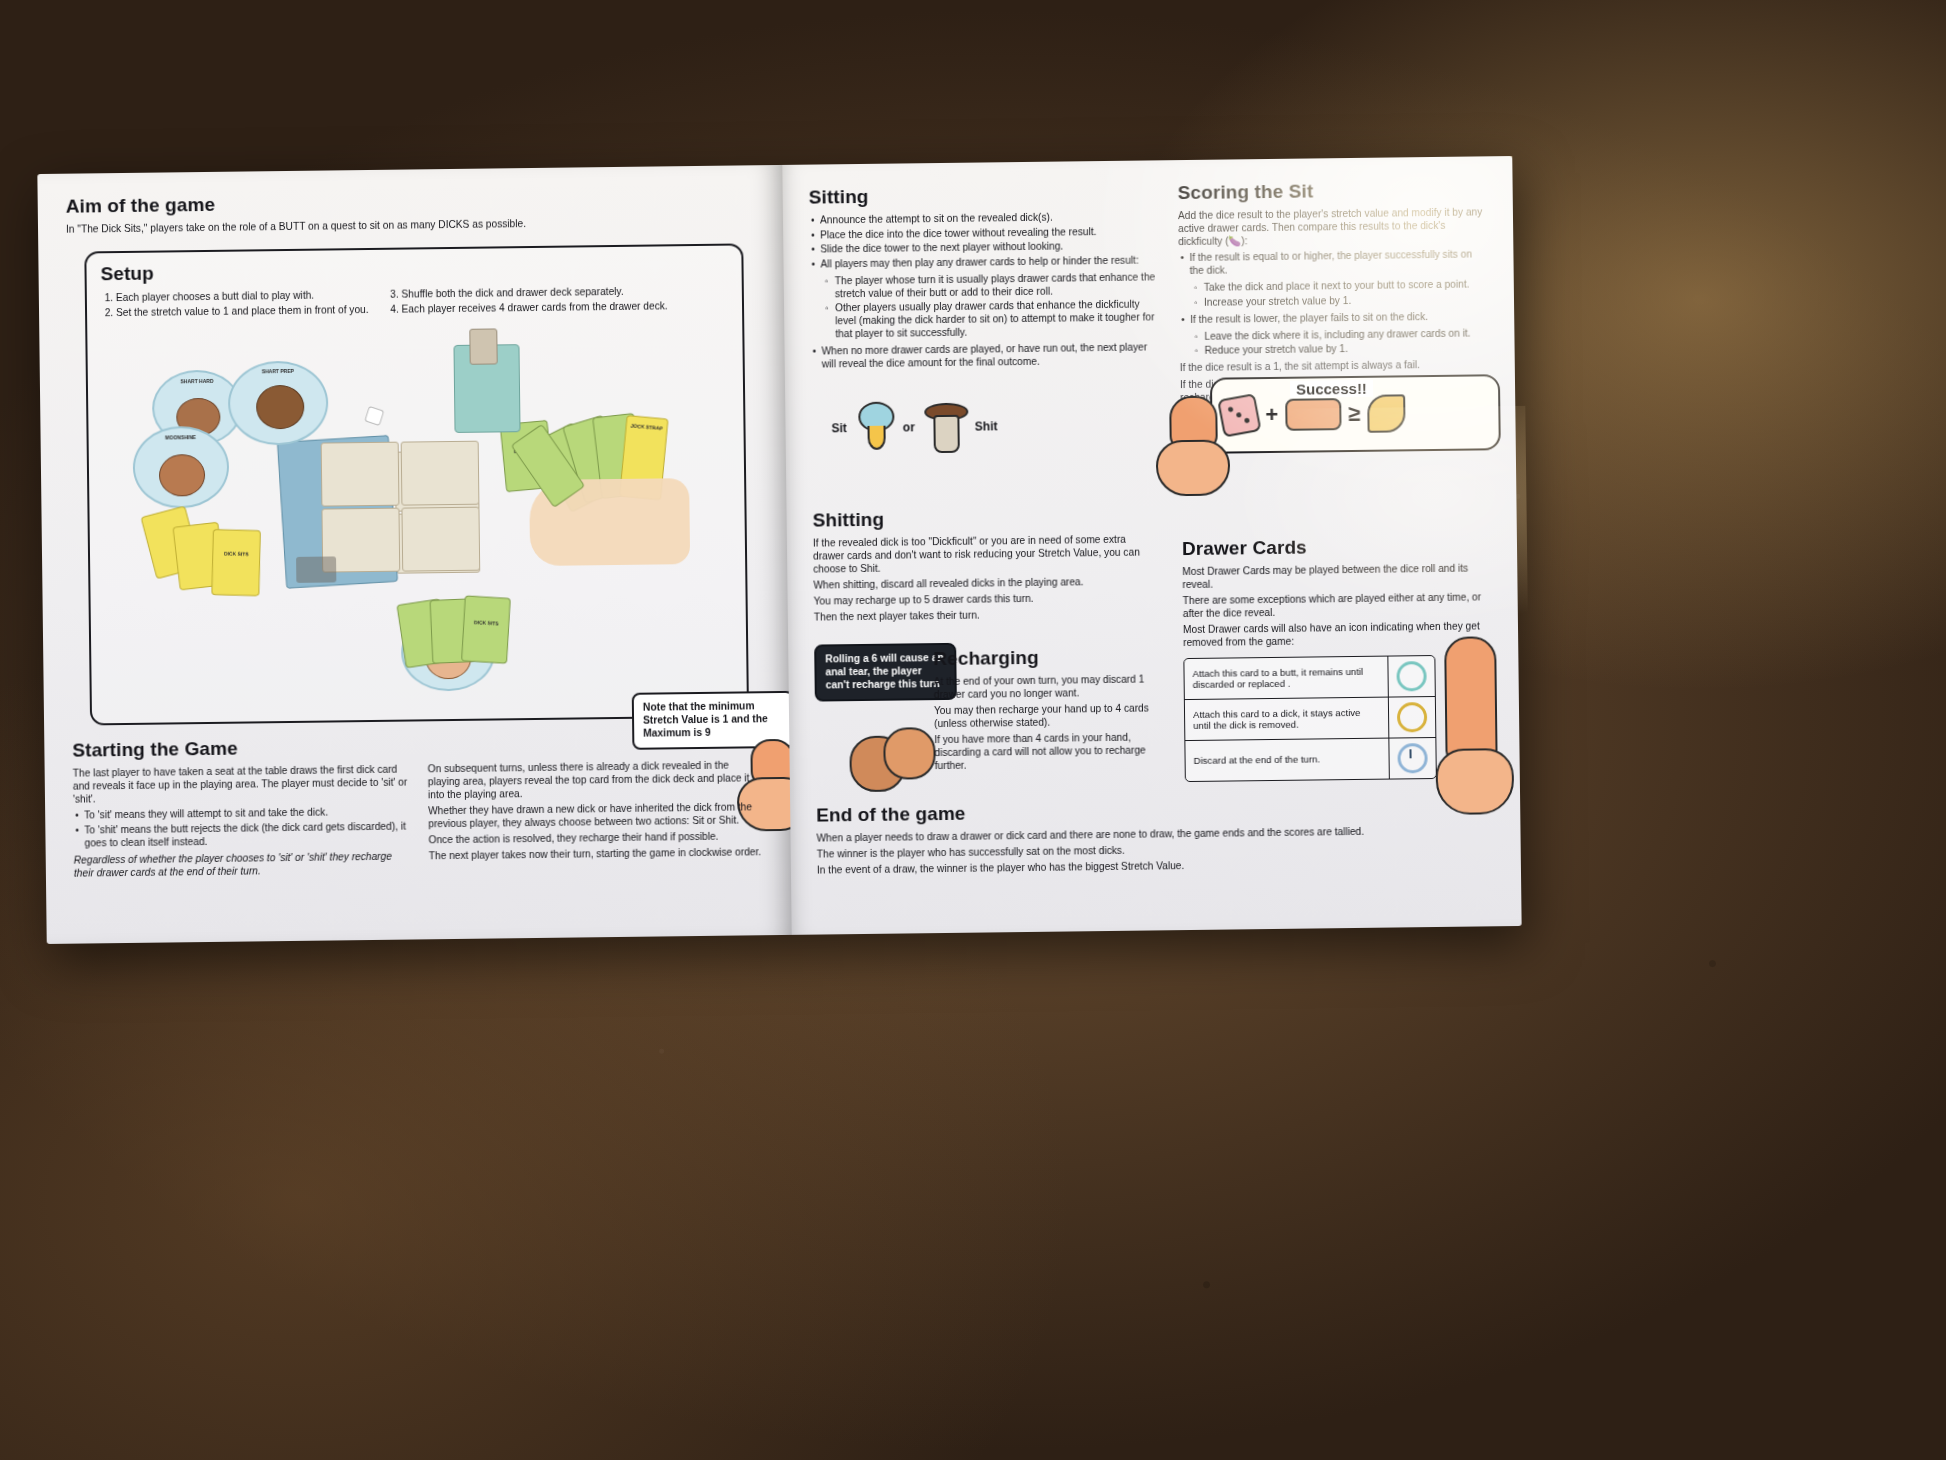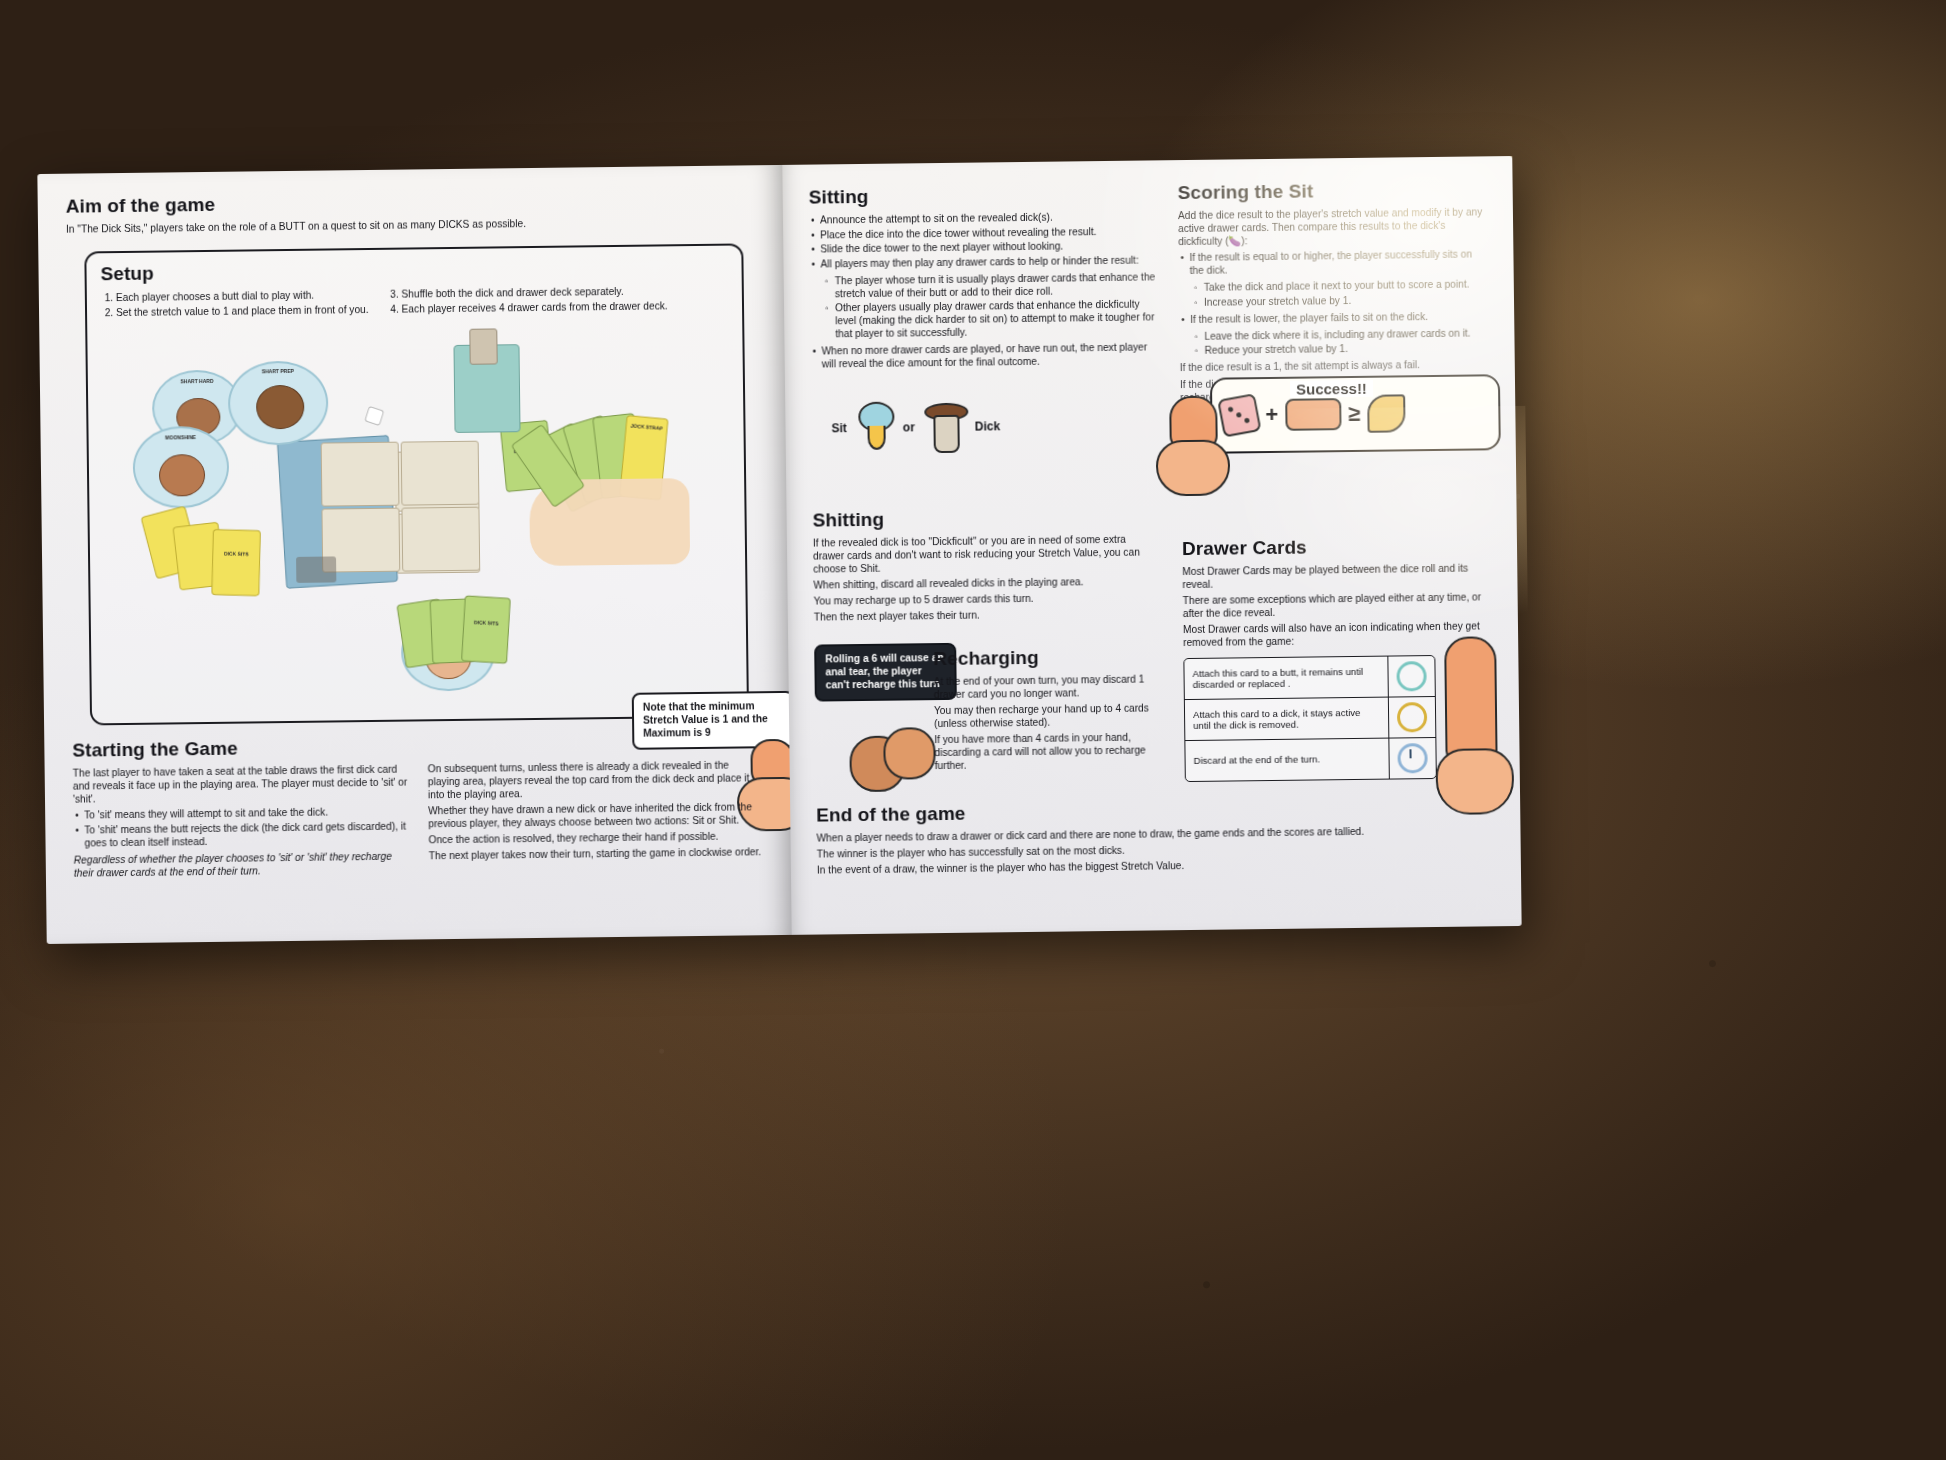--- a/index.html
+++ b/index.html
@@ -286,21 +286,21 @@
         <span>Sit</span>
         <div class="lollipop">
             <div class="head"></div>
             <div class="drop"></div>
           </div>
         <span>or</span>
         <div class="poop">
             <div class="top"></div>
             <div class="body"></div>
           </div>
-        <span>Dick</span>
+        <span>Shit</span>
       </div>
 
       <div id="shitting">
         <h2 class="h">Shitting</h2>
         <p>If the revealed dick is too "Dickficult" or you are in need of some extra drawer cards and don't want to risk reducing your Stretch Value, you can choose to Shit.</p>
         <p>When shitting, discard all revealed dicks in the playing area.</p>
         <p>You may recharge up to 5 drawer cards this turn.</p>
         <p>Then the next player takes their turn.</p>
       </div>
 

